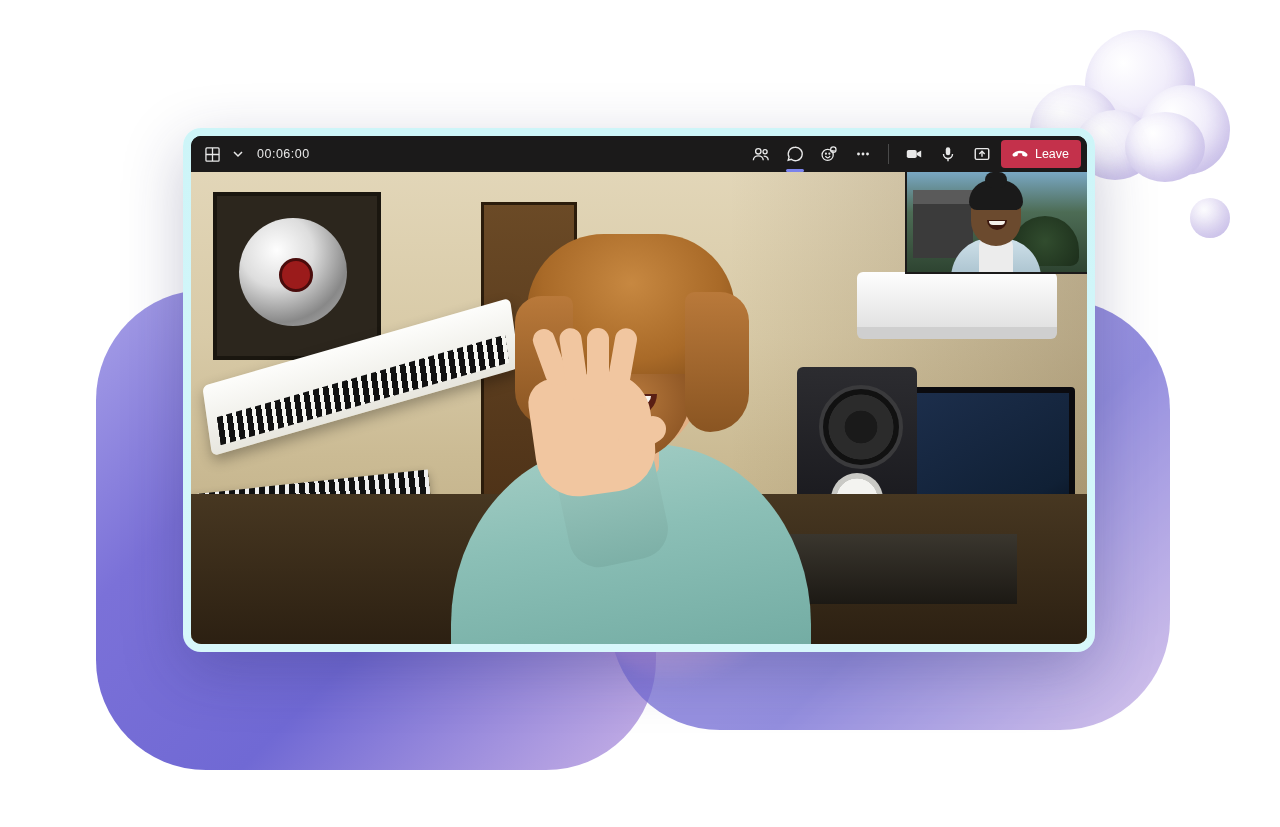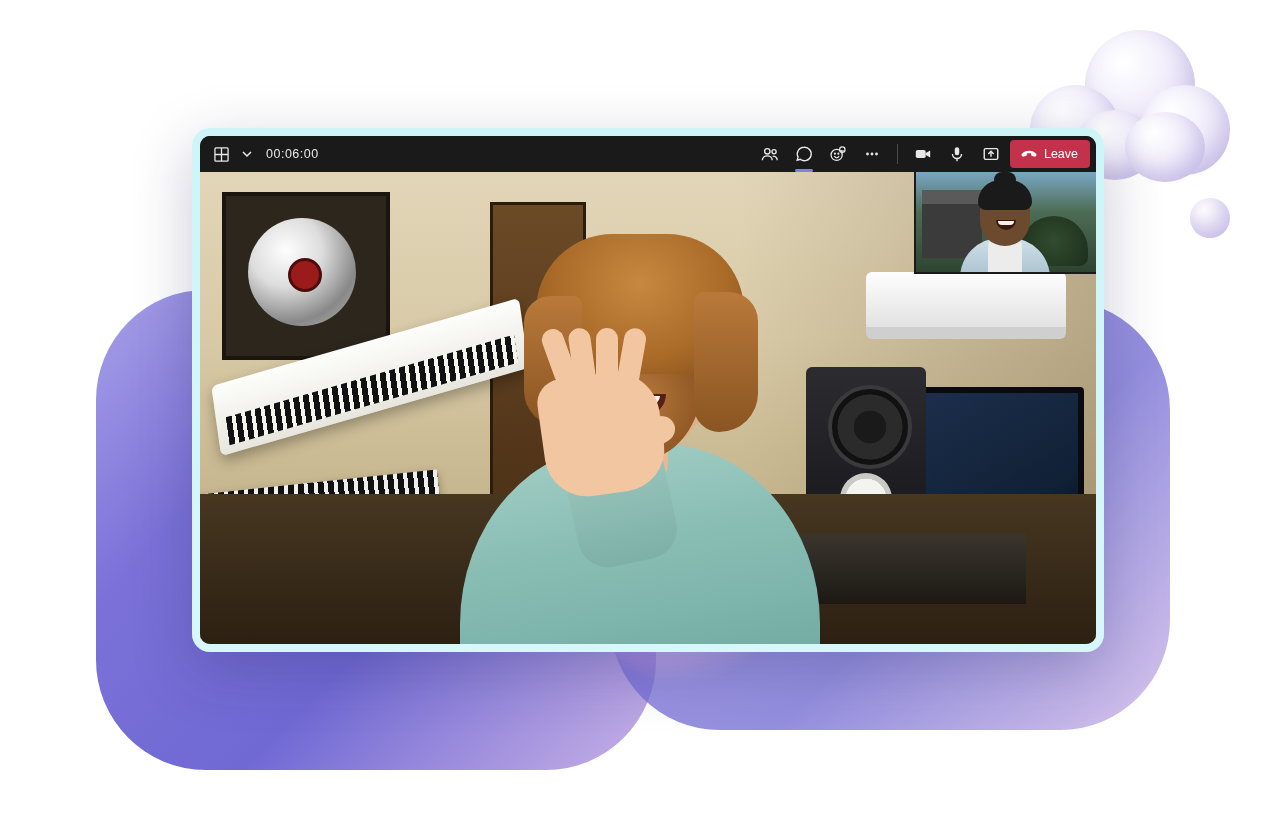--- a/index.html
+++ b/index.html
@@ -13,21 +13,21 @@
   .cloud{position:absolute;right:30px;top:30px;width:220px;height:160px;}
   .cloud div{position:absolute;border-radius:50%;background:radial-gradient(circle at 35% 30%,#ffffff 0%,#f2effb 40%,#e4ddf5 70%,#d5cdef 100%);box-shadow:inset -6px -10px 20px rgba(130,115,200,0.25);}
   .cloud .c1{width:110px;height:110px;left:55px;top:0;}
   .cloud .c2{width:90px;height:90px;left:0;top:55px;}
   .cloud .c3{width:90px;height:90px;left:110px;top:55px;}
   .cloud .c4{width:80px;height:70px;left:45px;top:80px;}
   .cloud .c5{width:80px;height:70px;left:95px;top:82px;}
   .cloud .dot{width:40px;height:40px;left:160px;top:168px;background:radial-gradient(circle at 35% 30%,#ffffff 0%,#eae4f7 60%,#d8cff0 100%);}
 
   
-  .window-outer{position:absolute;left:192px;top:128px;width:912px;height:524px;border-radius:18px;background:linear-gradient(180deg,#cdf5f8 0%,#d7f7fb 100%);padding:8px;box-sizing:border-box;box-shadow:0 18px 60px rgba(40,40,90,0.25);}
+  .window-outer{position:absolute;left:183px;top:128px;width:912px;height:524px;border-radius:18px;background:linear-gradient(180deg,#cdf5f8 0%,#d7f7fb 100%);padding:8px;box-sizing:border-box;box-shadow:0 18px 60px rgba(40,40,90,0.25);}
   .window{width:100%;height:100%;border-radius:10px;overflow:hidden;background:#000;display:flex;flex-direction:column;position:relative;}
 
   .toolbar{height:36px;flex:0 0 36px;background:#1b1a1a;display:flex;align-items:center;color:#e8e8e8;font-size:12.5px;padding:0 6px;gap:4px;}
   .toolbar .btn{height:28px;min-width:30px;display:flex;align-items:center;justify-content:center;border-radius:4px;cursor:pointer;color:#e8e8e8;}
   .toolbar .spacer{flex:1;}
   .toolbar .sep{width:1px;height:20px;background:#4a4a4a;margin:0 6px;}
   .toolbar .timer{padding:0 8px;letter-spacing:0.5px;font-family:inherit;}
   .toolbar .active-underline{position:relative;}
   .toolbar .active-underline::after{content:"";position:absolute;left:6px;right:6px;bottom:-4px;height:3px;background:#7b83eb;border-radius:2px;}
   .leave{background:#c4314b;height:28px;border-radius:4px;display:flex;align-items:center;gap:6px;padding:0 12px 0 10px;color:#fff;font-weight:500;cursor:pointer;}

